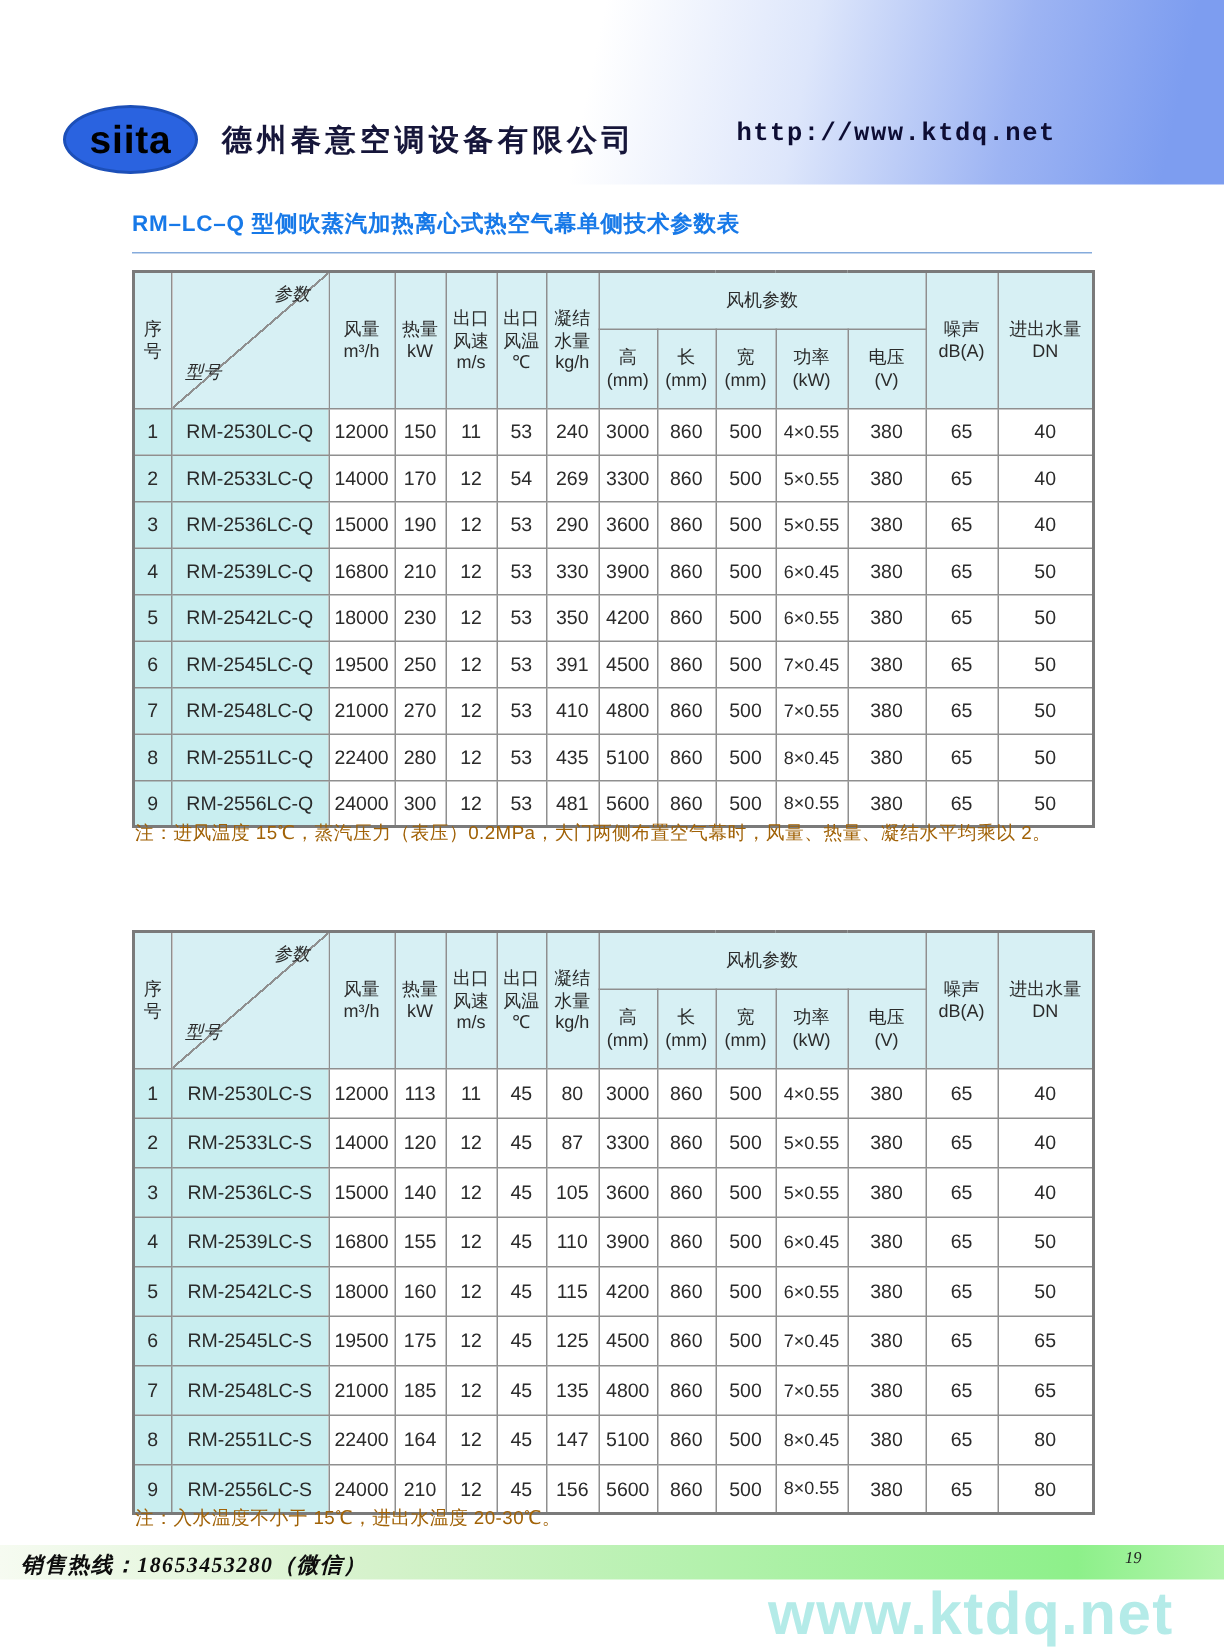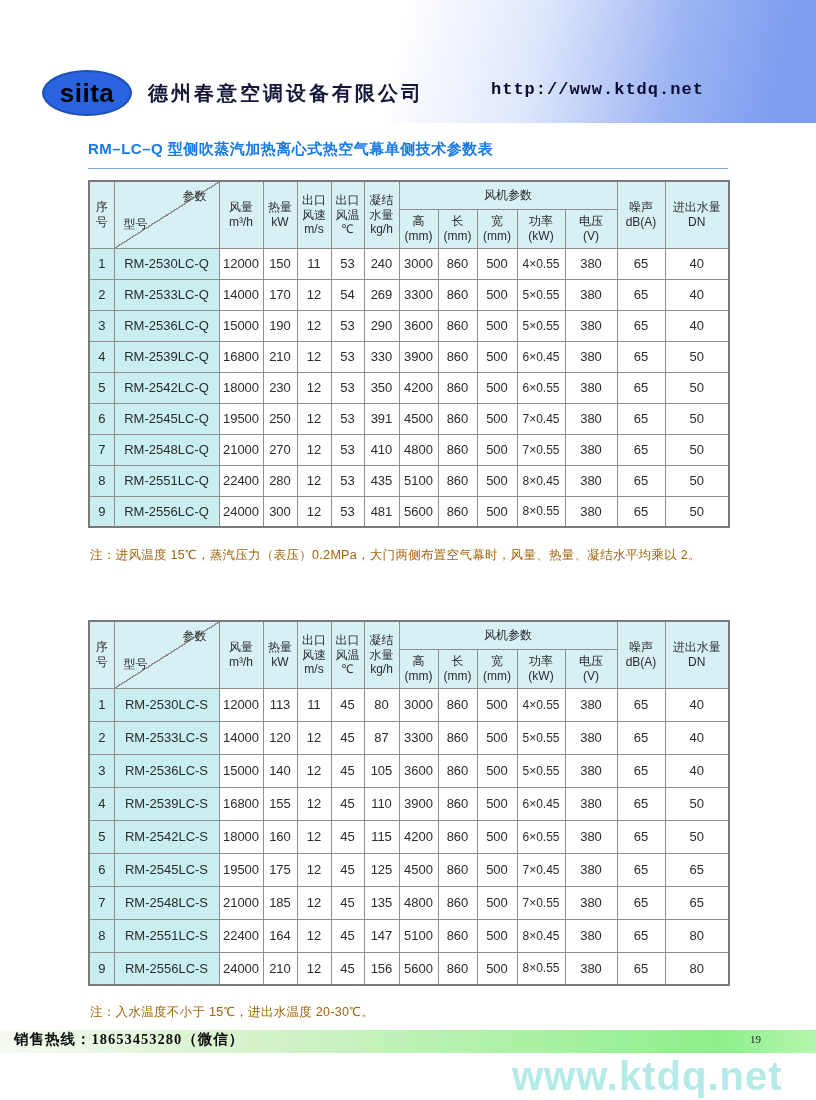--- a/index.html
+++ b/index.html
@@ -47,40 +47,40 @@
   }
   .data-table thead tr.r1 { height:28px; }
   .data-table thead tr.r2 { height:38px; }
   .data-table tbody td { font-size:13px; background:#ffffff; }
   .table-q tbody td { height:31px; }
   .table-s tbody td { height:33px; }
   .data-table tbody td.cyan { background:#c9eef0; }
   .data-table tbody td:nth-child(11) { font-size:12px; }
 
   
-  .diag { position:relative; padding:4px; }
+  .diag { position:relative; padding:16px;font-style:italic; }
   .diag-line {
     position:absolute; inset:0;
     background:linear-gradient(to bottom right,
       transparent calc(50% - 0.7px), #8f8f8f calc(50% - 0.7px),
       #8f8f8f calc(50% + 0.7px), transparent calc(50% + 0.7px));
   }
   .diag .param { position:absolute; top:7px; right:12px; font-size:12px; }
   .diag .model { position:absolute; bottom:16px; left:9px; font-size:12px; }
 
   
   .note { position:absolute; left:90px; width:650px; font-size:12.5px; color:#a16207; letter-spacing:0.3px; }
   .note-q { top:547px; }
   .note-s { top:1004px; }
 
   
   .footer-bar {
     position:absolute; left:0; top:1030px; width:816px; height:23px;
     background:linear-gradient(to right, #f6fbf1 0%, #d6f2cc 30%, #8df08a 88%, #b4f5ae 100%);
-    display:flex; align-items:flex-start;
+    display:flex; align-items:flex-end;font-style:italic;
   }
   .hotline { margin-left:14px; font-family:"Liberation Serif", serif; font-weight:bold; font-size:14.5px; color:#0d0d0d; letter-spacing:1px; }
   .page-number { position:absolute; right:55px; top:3px; font-family:"Liberation Serif", serif; font-size:11px; color:#222222; }
   .watermark {
     position:absolute; left:512px; top:1054px;
     font-weight:bold; font-size:40px; color:#b4ebe8; letter-spacing:1px; white-space:nowrap;
   }
 </style>
 </head>
 <body>

